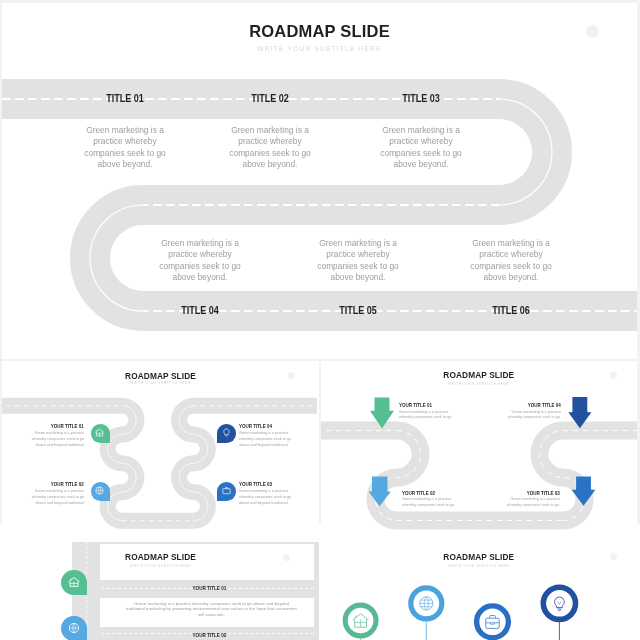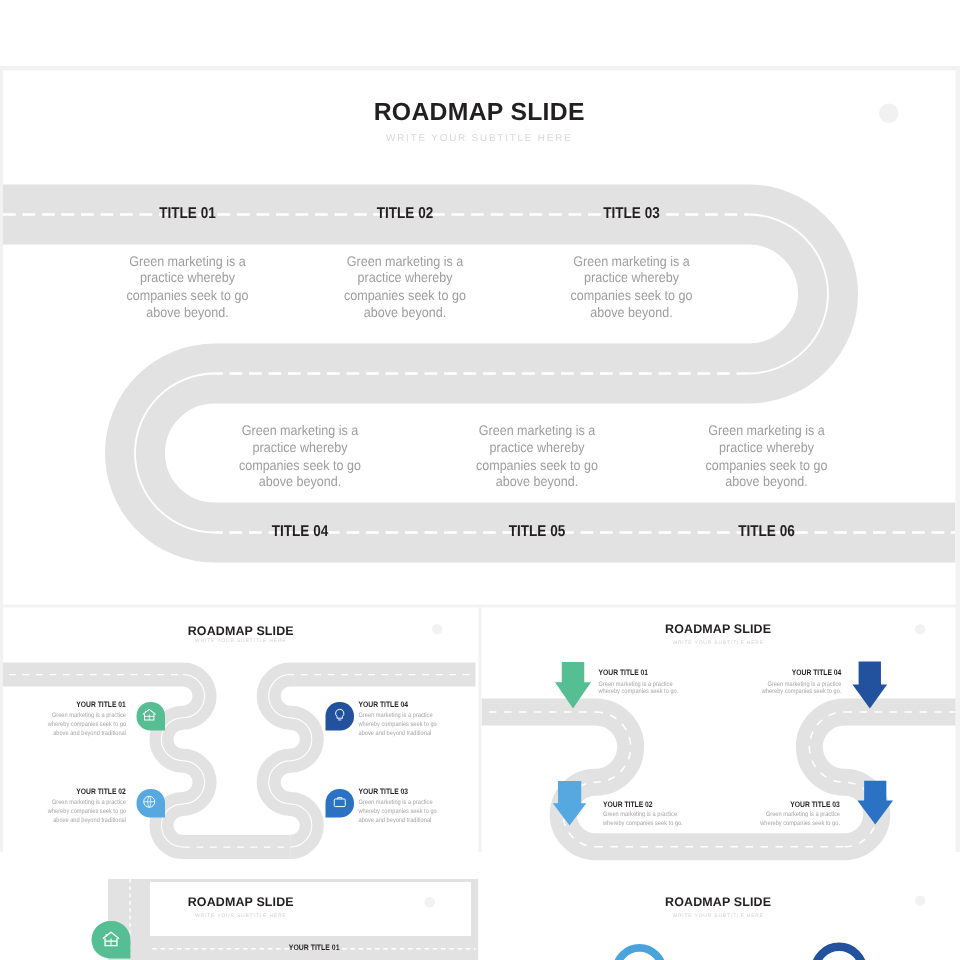--- a/index.html
+++ b/index.html
@@ -1,17 +1,17 @@
 <!DOCTYPE html>
 <html><head>
 <meta charset="utf-8">
 <style>
   html,body{margin:0;padding:0;}
   body{width:640px;height:640px;background:#ffffff;font-family:"Liberation Sans",sans-serif;overflow:hidden;}
-  .page{position:relative;width:640px;height:524px;background:#f2f2f2;margin-top:44px;}
+  .page{position:relative;width:640px;height:524px;background:#f2f2f2;}
   .slide{position:absolute;background:#ffffff;overflow:hidden;}
   #slide1{left:2px;top:3px;width:635px;height:356px;}
   #slide2{left:2px;top:361px;width:317px;height:178px;}
   #slide3{left:320.5px;top:361px;width:316.5px;height:178px;}
   #slide4{left:2px;top:542px;width:317px;height:178px;}
   #slide5{left:320.5px;top:542px;width:316.5px;height:178px;}
   svg{display:block;}
   .arrows{position:absolute;left:0;top:0;}
   .s4bg{position:absolute;left:70.3px;top:0;right:0;bottom:0;background:#e2e2e2;}
   .s4road{position:absolute;left:0;top:0;}

